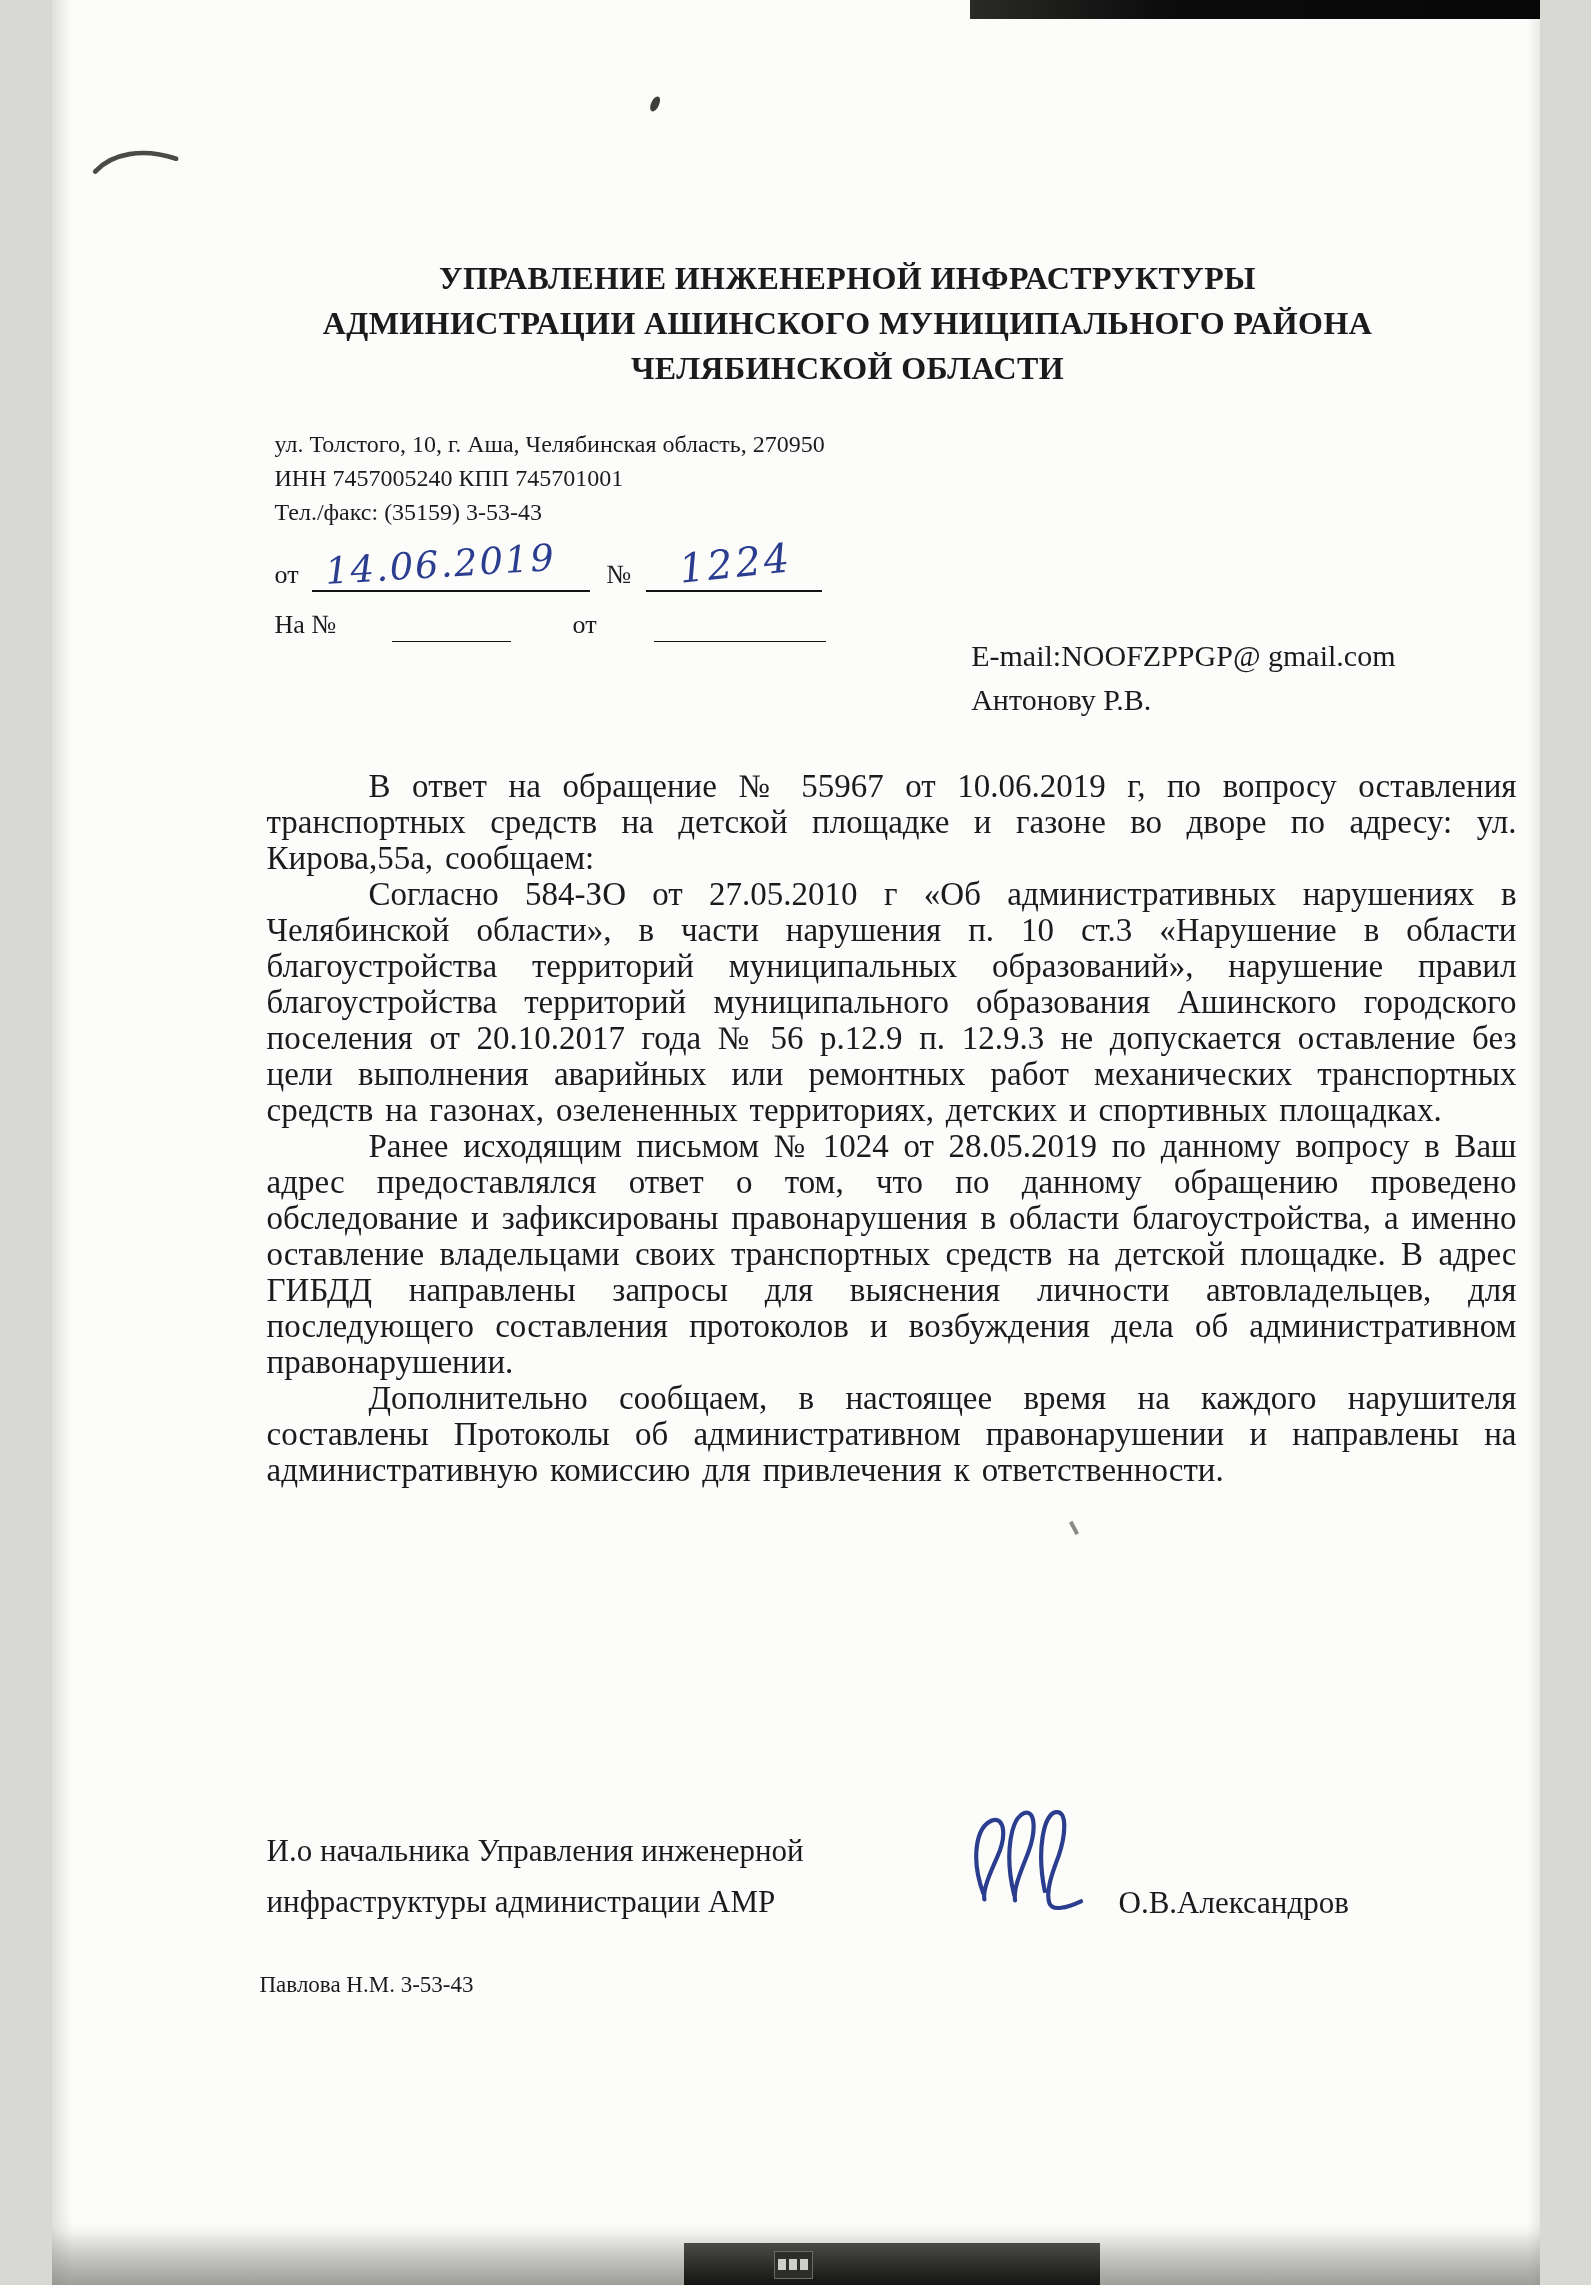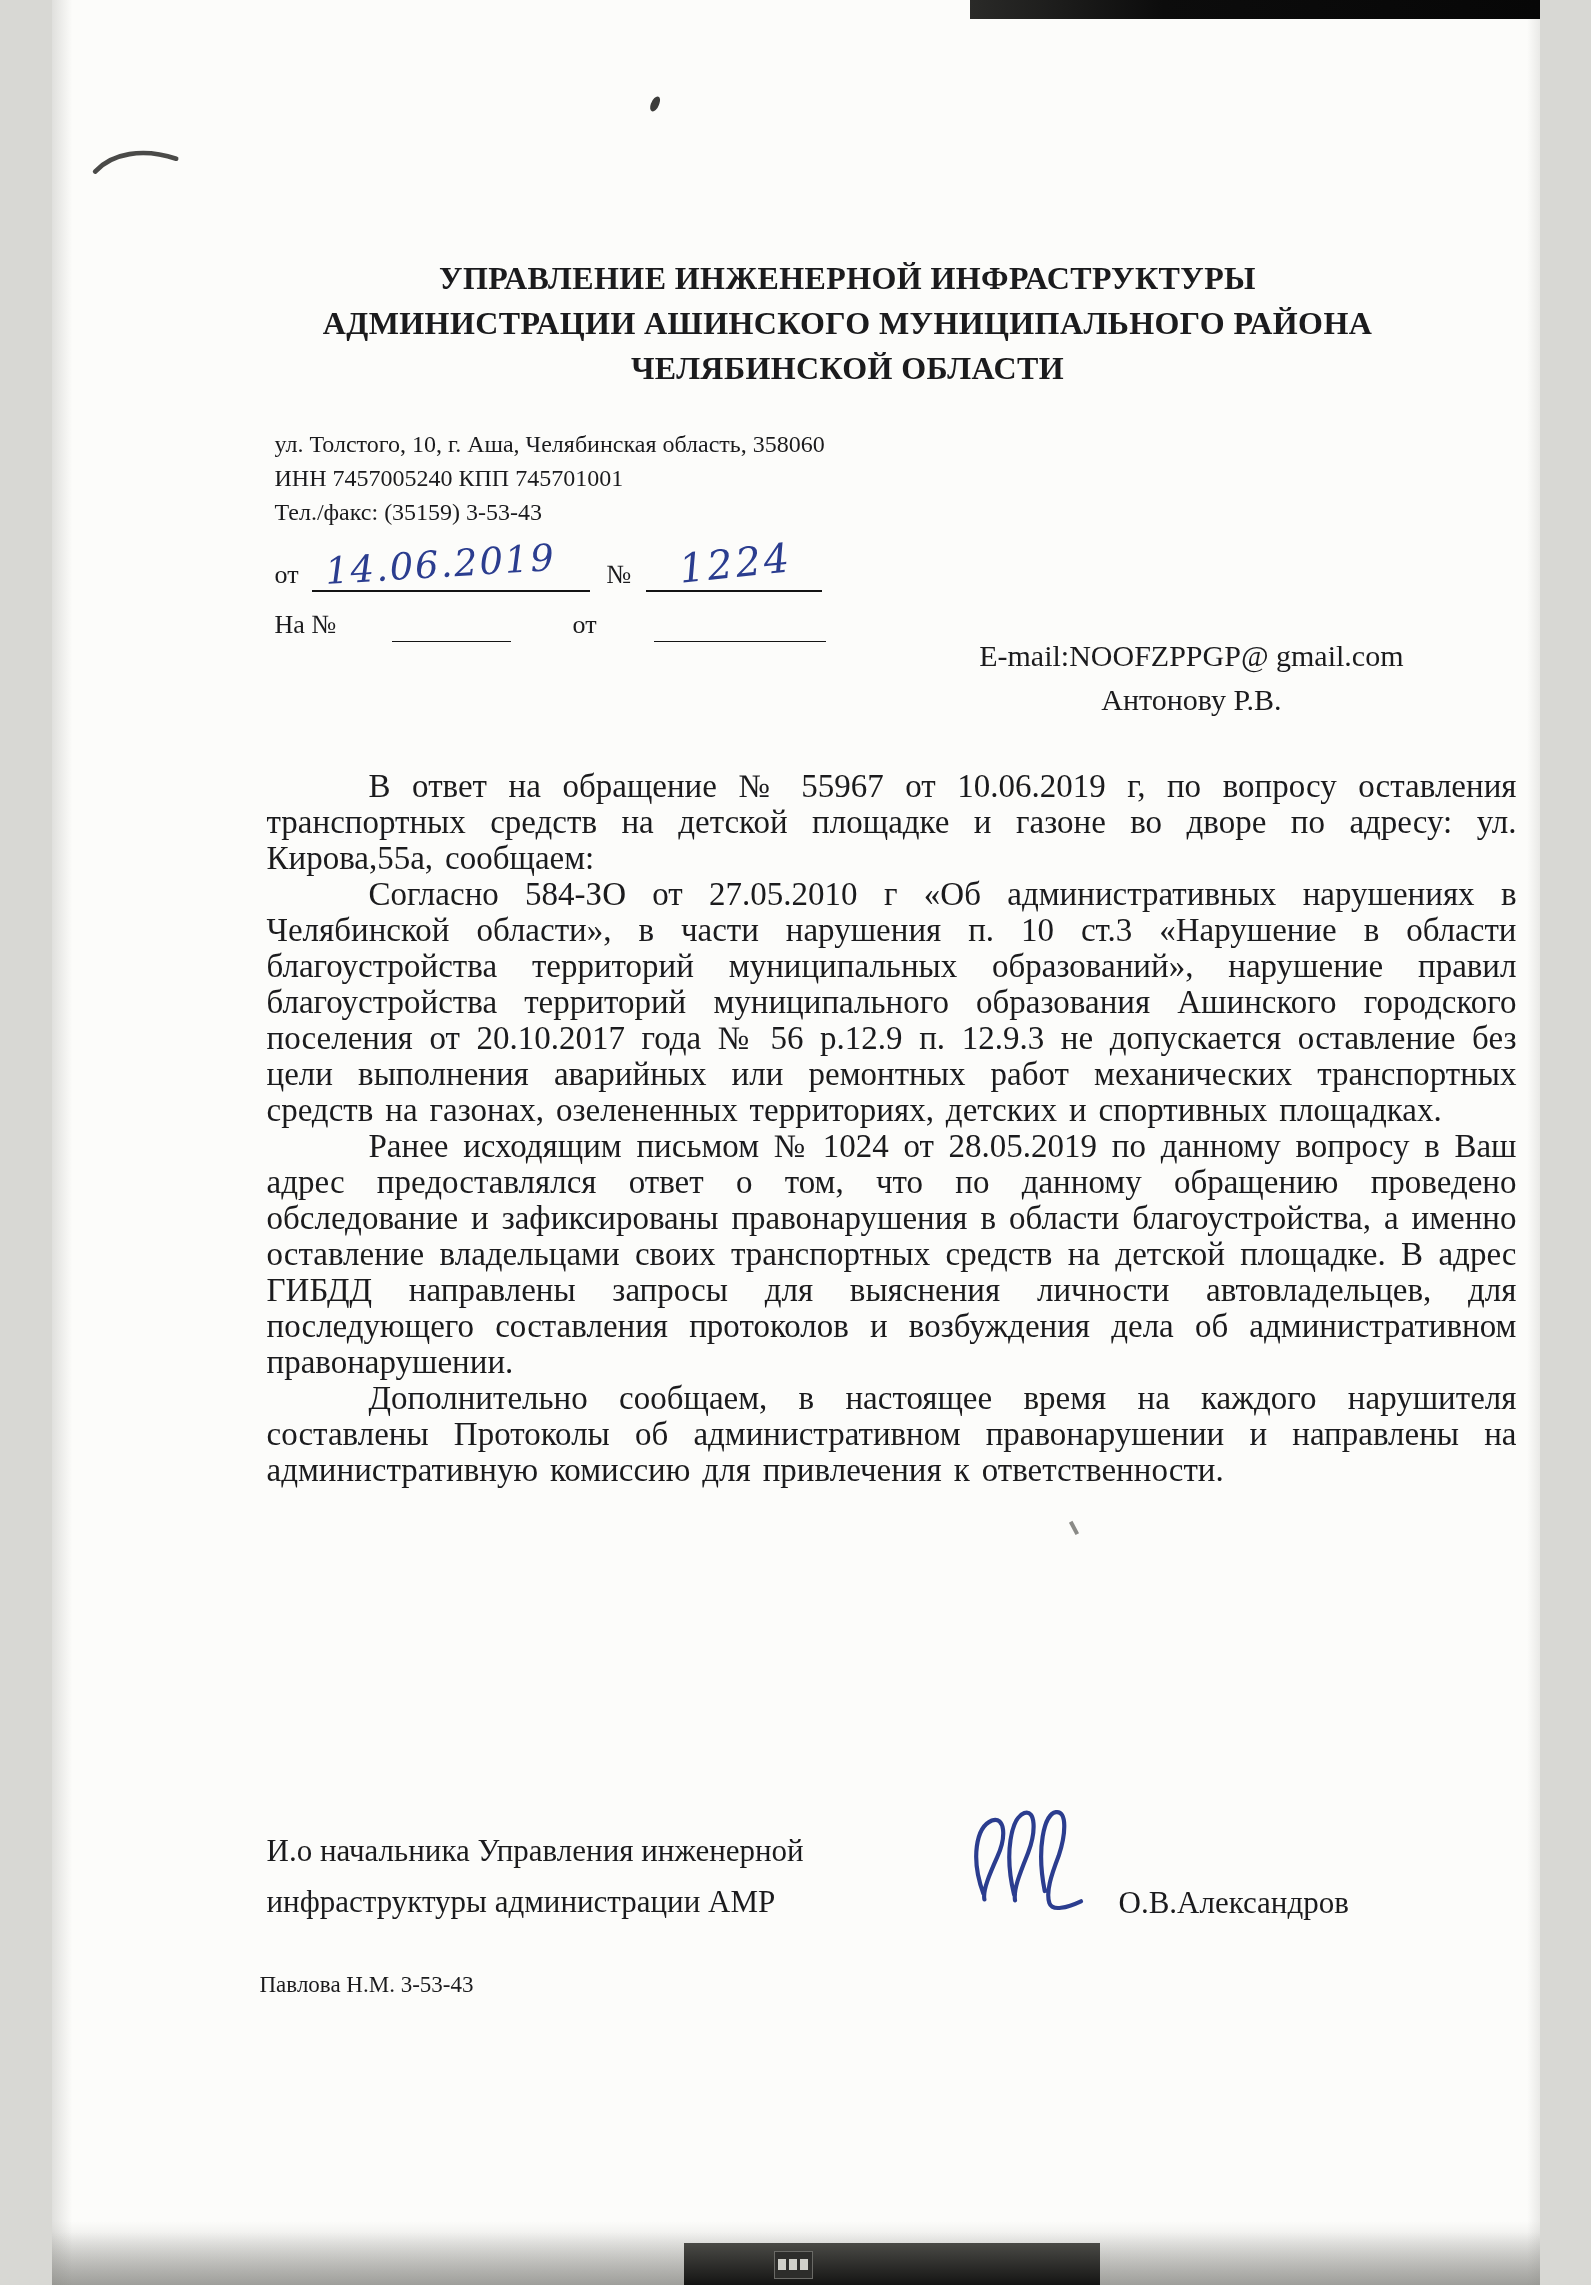--- a/index.html
+++ b/index.html
@@ -52,21 +52,21 @@
   .row-1 .blank-num  { width:176px; margin-left:15px; }
   .row-2 .blank-a { width:119px; margin-left:15px; margin-right:20.4px; border-bottom-width:1.9px; }
   .row-2 .blank-b { width:172px; margin-left:16.7px; border-bottom-width:1.9px; }
 
   .handwriting { position:absolute; bottom:3.7px; left:13px; white-space:nowrap;
                  font-family:"DejaVu Serif", serif; font-style:italic; color:#2b3d8f; }
   .hw-date { font-size:37px; letter-spacing:1.9px; transform:rotate(-3.5deg); }
   .hw-num  { font-size:40px; letter-spacing:2.8px; transform:rotate(-6deg); left:33px; }
 
   
-  .recipient { position:absolute; right:136px; top:634px; text-align:center;
+  .recipient { position:absolute; right:144px; top:634px; text-align:left;
                font-size:30px; line-height:44px; }
 
   
   .body-text { position:absolute; left:215px; top:768px; width:1250px; }
   .body-text p { margin:0; font-size:33px; line-height:36px; text-align:justify;
                  text-indent:102px; word-spacing:3.7px; }
 
   
   .sig-position { position:absolute; left:215px; top:1825px; font-size:31px; line-height:51px; }
   .signature-svg { position:absolute; left:911px; top:1801px; }
@@ -87,21 +87,21 @@
   <div class="speck-1"></div>
   <div class="speck-2"></div>
 
   <header class="org-title">
     <div>УПРАВЛЕНИЕ ИНЖЕНЕРНОЙ ИНФРАСТРУКТУРЫ</div>
     <div>АДМИНИСТРАЦИИ АШИНСКОГО МУНИЦИПАЛЬНОГО РАЙОНА</div>
     <div>ЧЕЛЯБИНСКОЙ ОБЛАСТИ</div>
   </header>
 
   <div class="contacts">
-    <div>ул. Толстого, 10, г. Аша, Челябинская область, 358060</div>
+    <div>ул. Толстого, 10, г. Аша, Челябинская область, 270950</div>
     <div>ИНН 7457005240 КПП 745701001</div>
     <div>Тел./факс: (35159) 3-53-43</div>
   </div>
 
   <div class="ref-row row-1">
     <span class="lbl">от</span>
     <span class="blank blank-date">
       <span class="handwriting hw-date">14.06.2019</span>
     </span>
     <span class="lbl">№</span>

